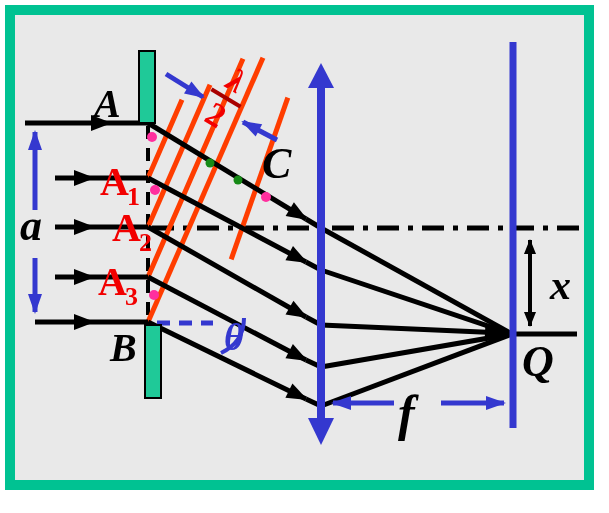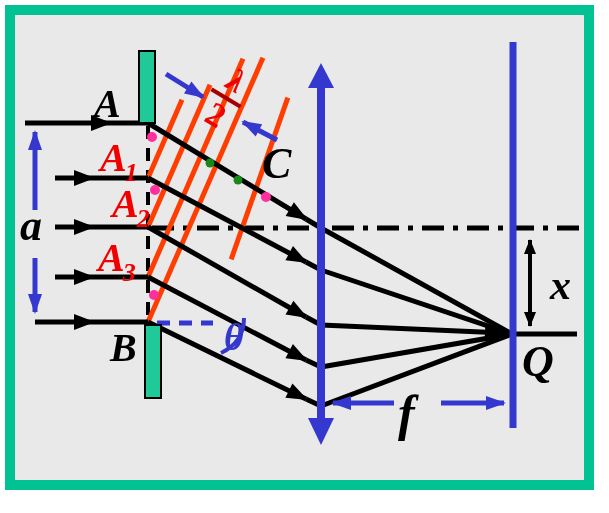--- a/index.html
+++ b/index.html
@@ -9,22 +9,22 @@
          border:10px solid var(--frame,#00c292);background:var(--bg,#e9e9e9);box-sizing:border-box;}
   svg.canvas{position:absolute;left:0;top:0;}
   
   .sk{stroke:var(--black,#000);}        .fk{fill:var(--black,#000);}
   .sb{stroke:var(--blue,#3438cf);}      .fb{fill:var(--blue,#3438cf);}
   .so{stroke:var(--orange,#ff3d00);}
   .fg{fill:var(--green,#168a16);}       .fp{fill:var(--pink,#ff2f9e);}
   .bar{fill:var(--teal_bar,#1fc998);stroke:#000;stroke-width:2;}
   .lbl{position:absolute;font-style:italic;font-weight:bold;color:#000;line-height:1;white-space:nowrap;}
   .lbl.blue{color:var(--blue,#3438cf);}
-  .zone{position:absolute;font-style:italic;font-weight:bold;color:var(--red,#f20000);
-        font-size:40px;line-height:1;white-space:nowrap;}
+  .zone{position:absolute;font-weight:bold;color:var(--red,#f20000);
+        font-size:40px;line-height:1;white-space:nowrap;margin-top:24px;}
   .zone .sub{font-size:26px;position:relative;top:10px;left:-2px;}
   .frac{position:absolute;left:201px;top:56px;width:50px;height:84px;
         transform:rotate(31deg);display:flex;flex-direction:column;align-items:center;
         justify-content:center;line-height:1;}
   .frac .num{font-style:italic;font-weight:bold;font-size:33px;color:var(--red,#f20000);}
   .frac .den{font-weight:bold;font-size:34px;color:var(--red,#f20000);}
   .frac .bar2{width:34px;height:4px;background:var(--darkred,#a80000);margin:1px 0;}
 </style>
 </head>
 <body>

